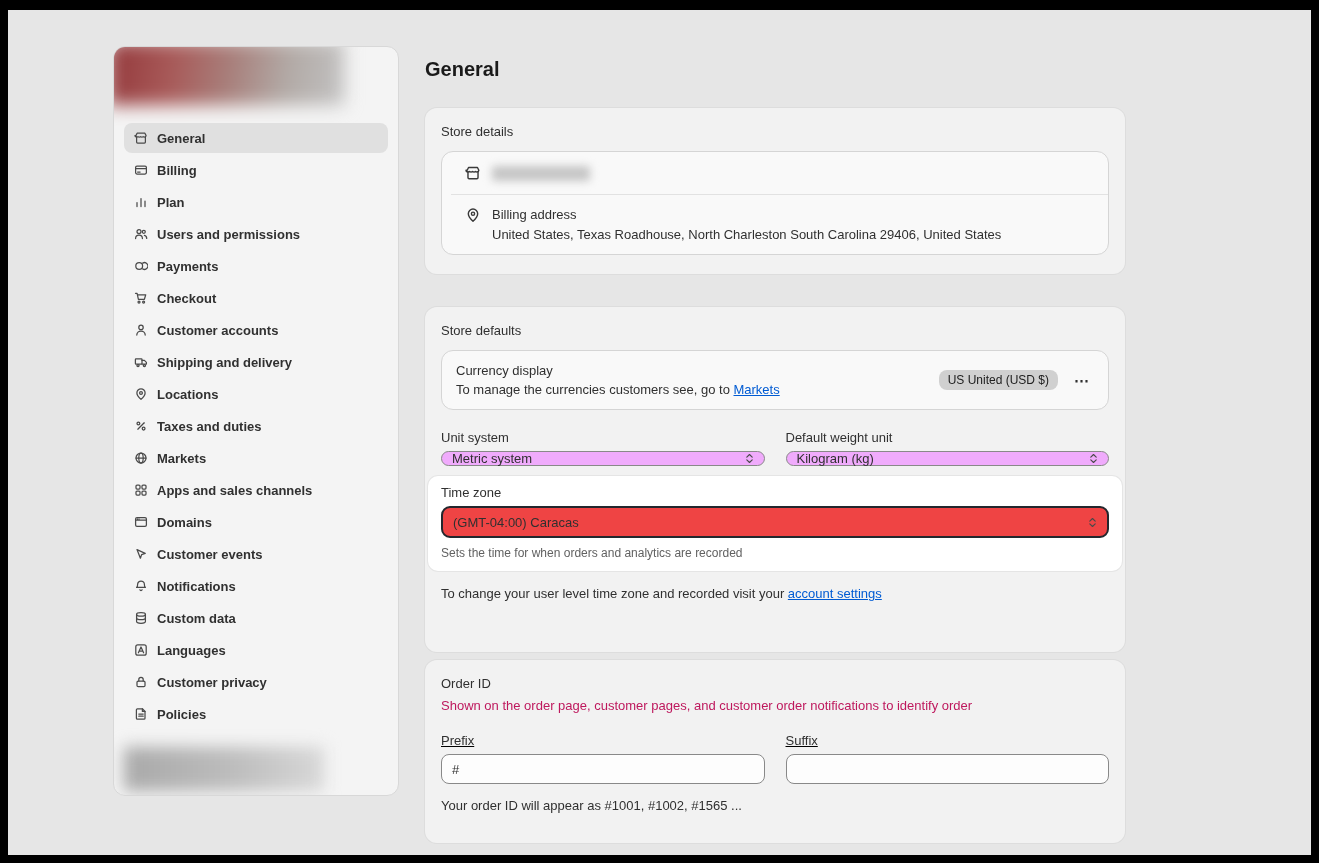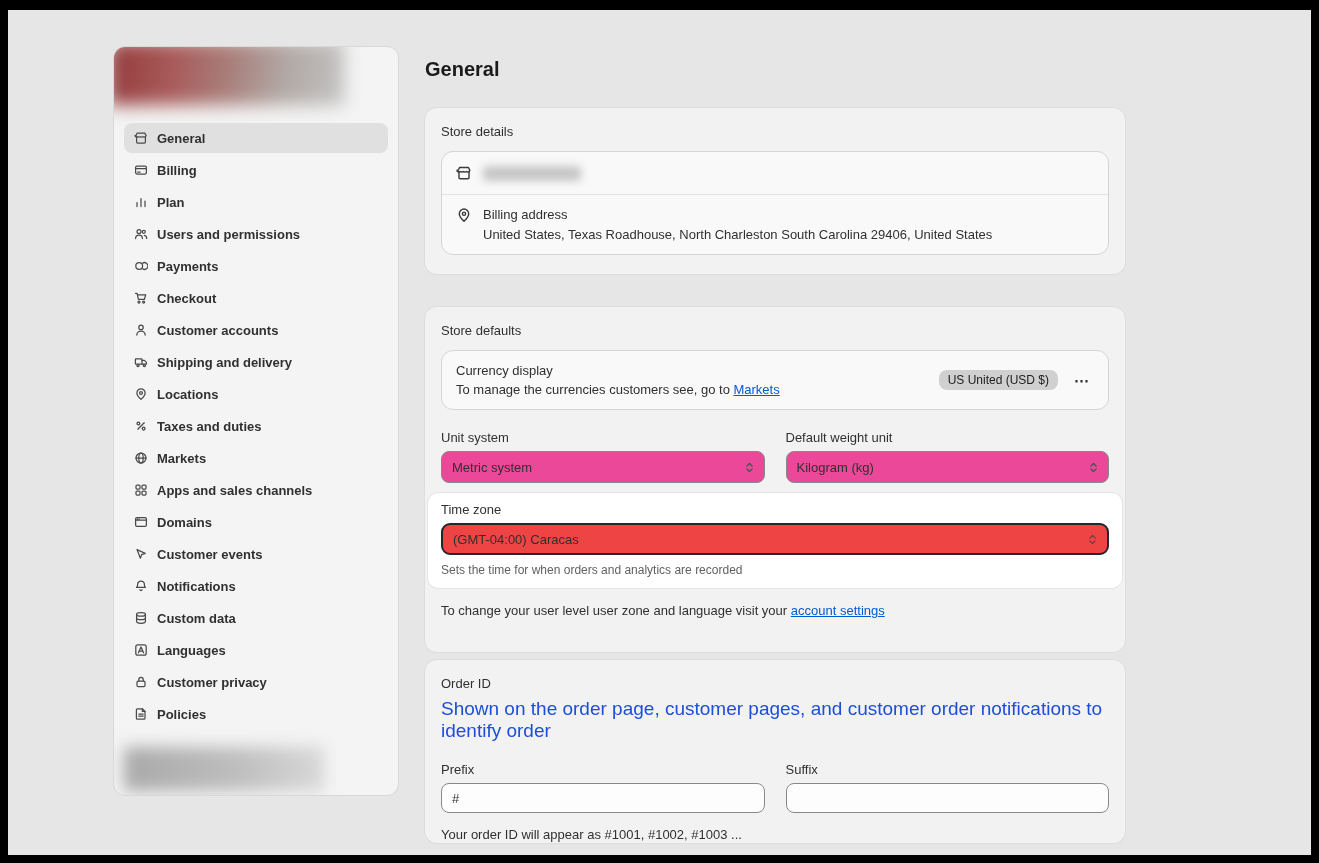--- a/index.html
+++ b/index.html
@@ -30,54 +30,54 @@
   
   .main{position:absolute;left:417px;top:0;width:700px;}
   .page-title{position:absolute;top:48px;left:0;font-size:20px;font-weight:700;color:#1a1a1a;}
   .card{position:absolute;left:0;width:700px;background:#f2f2f2;border-radius:12px;
     box-sizing:border-box;padding:16px;box-shadow:0 0 0 1px rgba(0,0,0,0.04);}
   .card-title{font-size:13px;font-weight:400;color:#303030;}
   .card-store-details{top:98px;height:166px;}
   .card-store-defaults{top:297px;height:345px;}
   .card-order-id{top:650px;height:183px;}
 
-  .inner-box{border:1px solid #d5d5d5;border-radius:12px;background:#f9f9f9;margin-top:12px;overflow:hidden;}
+  .inner-box{border:1px solid #d5d5d5;border-radius:12px;background:#f9f9f9;margin-top:12px;overflow:hidden;padding-left:9px;}
   .row-icon{width:16px;height:16px;color:#3a3a3a;flex:none;}
   .row-icon svg{width:16px;height:16px;stroke:currentColor;fill:none;stroke-width:1.25;stroke-linecap:round;stroke-linejoin:round;}
   .store-row{display:flex;align-items:center;gap:11px;padding:13px 14px;}
   .redacted-name{width:98px;height:15px;background:#c5c5c5;border-radius:3px;filter:blur(4px);}
   .divider{height:1px;background:#e2e2e2;}
   .billing-row{display:flex;align-items:flex-start;gap:11px;padding:12px 14px;}
   .billing-label{font-size:13px;color:#303030;margin-bottom:5px;}
   .billing-address{font-size:13px;color:#303030;}
 
   .currency-box{display:flex;justify-content:space-between;align-items:center;padding:12px 14px;}
   .currency-label{font-size:13px;color:#303030;margin-bottom:4px;}
   .currency-desc{font-size:13px;color:#303030;}
   a.link{color:#005bd3;text-decoration:underline;font-weight:500;cursor:pointer;}
   .currency-right{display:flex;align-items:center;gap:12px;}
   .badge{background:#d0d0d0;color:#202020;font-size:12px;padding:3px 9px;border-radius:8px;white-space:nowrap;}
   .menu-btn{font-size:15px;color:#303030;font-weight:700;letter-spacing:1px;background:none;border:none;padding:2px 4px;cursor:pointer;line-height:1;}
 
   .field-row{display:flex;gap:21px;margin-top:20px;}
   .field{flex:1;min-width:0;}
   .field-label{font-size:13px;color:#303030;margin-bottom:6px;}
-  .select{height:32px;background:#ec4899;border:1px solid #898989;border-radius:8px;
+  .select{height:15px;background:#f0abfc;border:1px solid #898989;border-radius:8px;
     display:flex;align-items:center;justify-content:space-between;padding:0 10px;
     font-size:13px;color:#303030;box-sizing:border-box;cursor:pointer;}
   .select svg{width:9px;height:13px;stroke:#4a4a4a;fill:none;stroke-width:1.3;stroke-linecap:round;stroke-linejoin:round;flex:none;}
 
   .tz-highlight{margin:10px -13px 0;background:#ffffff;border-radius:10px;
     padding:9px 13px 11px;box-shadow:0 0 0 1px rgba(0,0,0,0.05);}
   .tz-select{height:32px;border:2px solid #23272d;border-radius:9px;background:#ef4444;}
   .tz-help{font-size:12px;color:#616161;margin-top:8px;}
 
   .note{margin-top:15px;font-size:13px;color:#303030;}
 
-  .order-desc{margin-top:7px;font-size:19px;color:#1d4ed8;}
+  .order-desc{margin-top:7px;font-size:13px;color:#be185d;}
   .text-input{height:30px;width:100%;background:#fdfdfd;border:1px solid #898989;border-radius:8px;
     padding:0 10px;font-size:13px;color:#303030;box-sizing:border-box;
     font-family:"Liberation Sans","DejaVu Sans",sans-serif;}
   .order-note{margin-top:14px;font-size:13px;color:#303030;}
 </style>
 </head>
 <body>
 
 <div class="screen">
 
@@ -356,35 +356,35 @@
         <div class="field-label">Time zone</div>
         <div class="select tz-select">
           <span>(GMT-04:00) Caracas</span>
           <svg viewBox="0 0 10 14">
               <path d="M2 5.4 L5 2.6 L8 5.4 M2 8.6 L5 11.4 L8 8.6"></path>
             </svg>
         </div>
         <div class="tz-help">Sets the time for when orders and analytics are recorded</div>
       </div>
 
-      <div class="note"><span>To change your user level user zone and language visit your </span><a class="link">account settings</a></div>
+      <div class="note"><span>To change your user level time zone and recorded visit your </span><a class="link">account settings</a></div>
     </div>
 
     <div class="card card-order-id">
       <div class="card-title">Order ID</div>
       <div class="order-desc">Shown on the order page, customer pages, and customer order notifications to identify order</div>
 
-      <div class="field-row" style="">
+      <div class="field-row" style="text-decoration:underline;">
         <div class="field">
           <div class="field-label">Prefix</div>
           <input class="text-input" type="text" value="#" style="">
         </div>
         <div class="field">
           <div class="field-label">Suffix</div>
           <input class="text-input" type="text" value="" style="">
         </div>
       </div>
 
-      <div class="order-note">Your order ID will appear as #1001, #1002, #1003 ...</div>
+      <div class="order-note">Your order ID will appear as #1001, #1002, #1565 ...</div>
     </div>
 
   </div>
 </div>
 
 </body></html>

